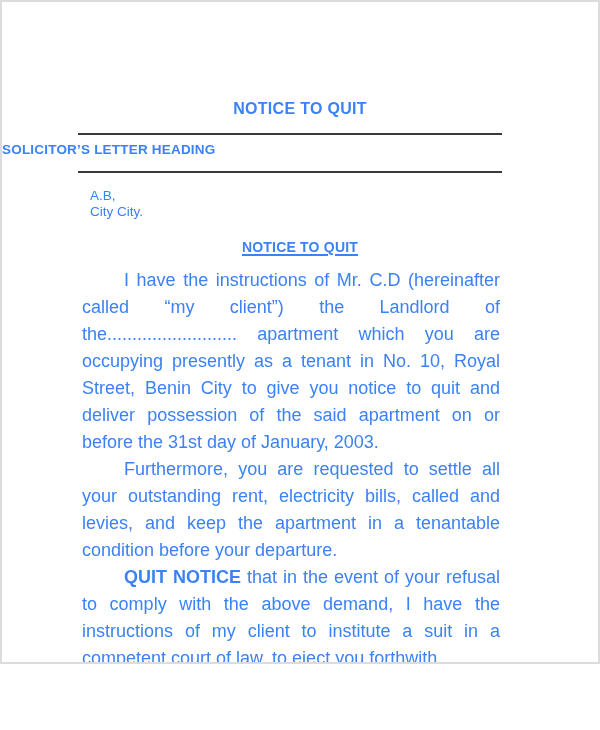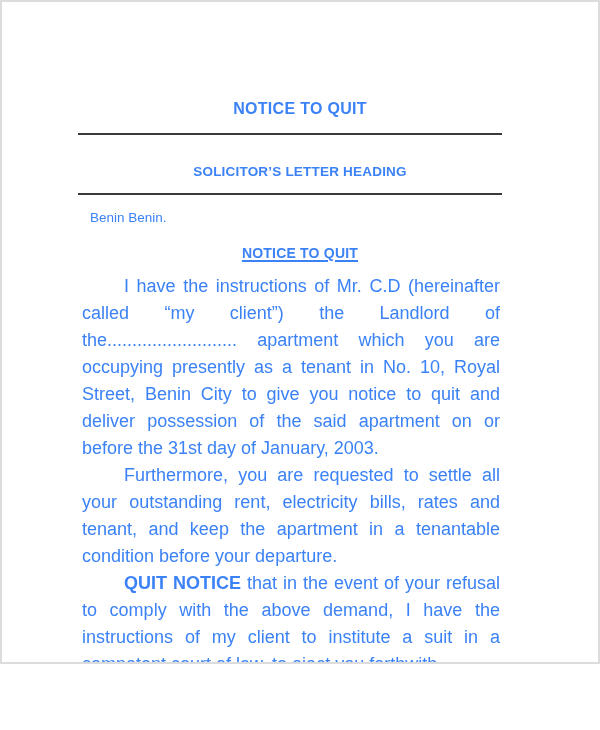--- a/index.html
+++ b/index.html
@@ -19,22 +19,21 @@
     font-size:16px; line-height:18px; font-weight:700;
     letter-spacing:0.3px;
   }
   .rule {
     height:0; border-top:2px solid #3a3a3a;
     margin-left:76px; width:424px;
   }
   .rule-1 { margin-top:15px; }
   .rule-2 { margin-top:13px; }
   .letterhead {
-    margin:0; padding-top:29px;
-    text-align:center;
+    margin:0; padding-top:7px;
     font-size:13.5px; line-height:16px; font-weight:700;
     letter-spacing:0.2px;
   }
   .address {
     margin:15px 0 0 88px;
     font-size:13.5px; line-height:16px;
   }
   .notice-heading {
     margin:0; padding-top:18px;
     text-align:center;
@@ -67,25 +66,26 @@
 
   <h1 class="doc-title">NOTICE TO QUIT</h1>
 
   <div class="rule rule-1"></div>
 
   <h2 class="letterhead">SOLICITOR’S LETTER HEADING</h2>
 
   <div class="rule rule-2"></div>
 
   <div class="address">
-    <div>Benin Benin.</div>
+    <div>A.B,</div>
+    <div>City City.</div>
   </div>
 
   <h3 class="notice-heading">NOTICE TO QUIT</h3>
 
   <p class="body-para">I have the instructions of Mr. C.D (hereinafter called “my client”) the Landlord of the.......................... apartment which you are occupying presently as a tenant in No. 10, Royal Street, Benin City to give you notice to quit and deliver possession of the said apartment on or before the 31st day of January, 2003.</p>
 
-  <p class="body-para">Furthermore, you are requested to settle all your outstanding rent, electricity bills, rates and tenant, and keep the apartment in a tenantable condition before your departure.</p>
+  <p class="body-para">Furthermore, you are requested to settle all your outstanding rent, electricity bills, called and levies, and keep the apartment in a tenantable condition before your departure.</p>
 
   <p class="body-para"><span class="lead">QUIT NOTICE</span><span> that in the event of your refusal to comply with the above demand, I have the instructions of my client to institute a suit in a competent court of law, to eject you forthwith.</span></p>
 
 
 </div>
 
 </body></html>

